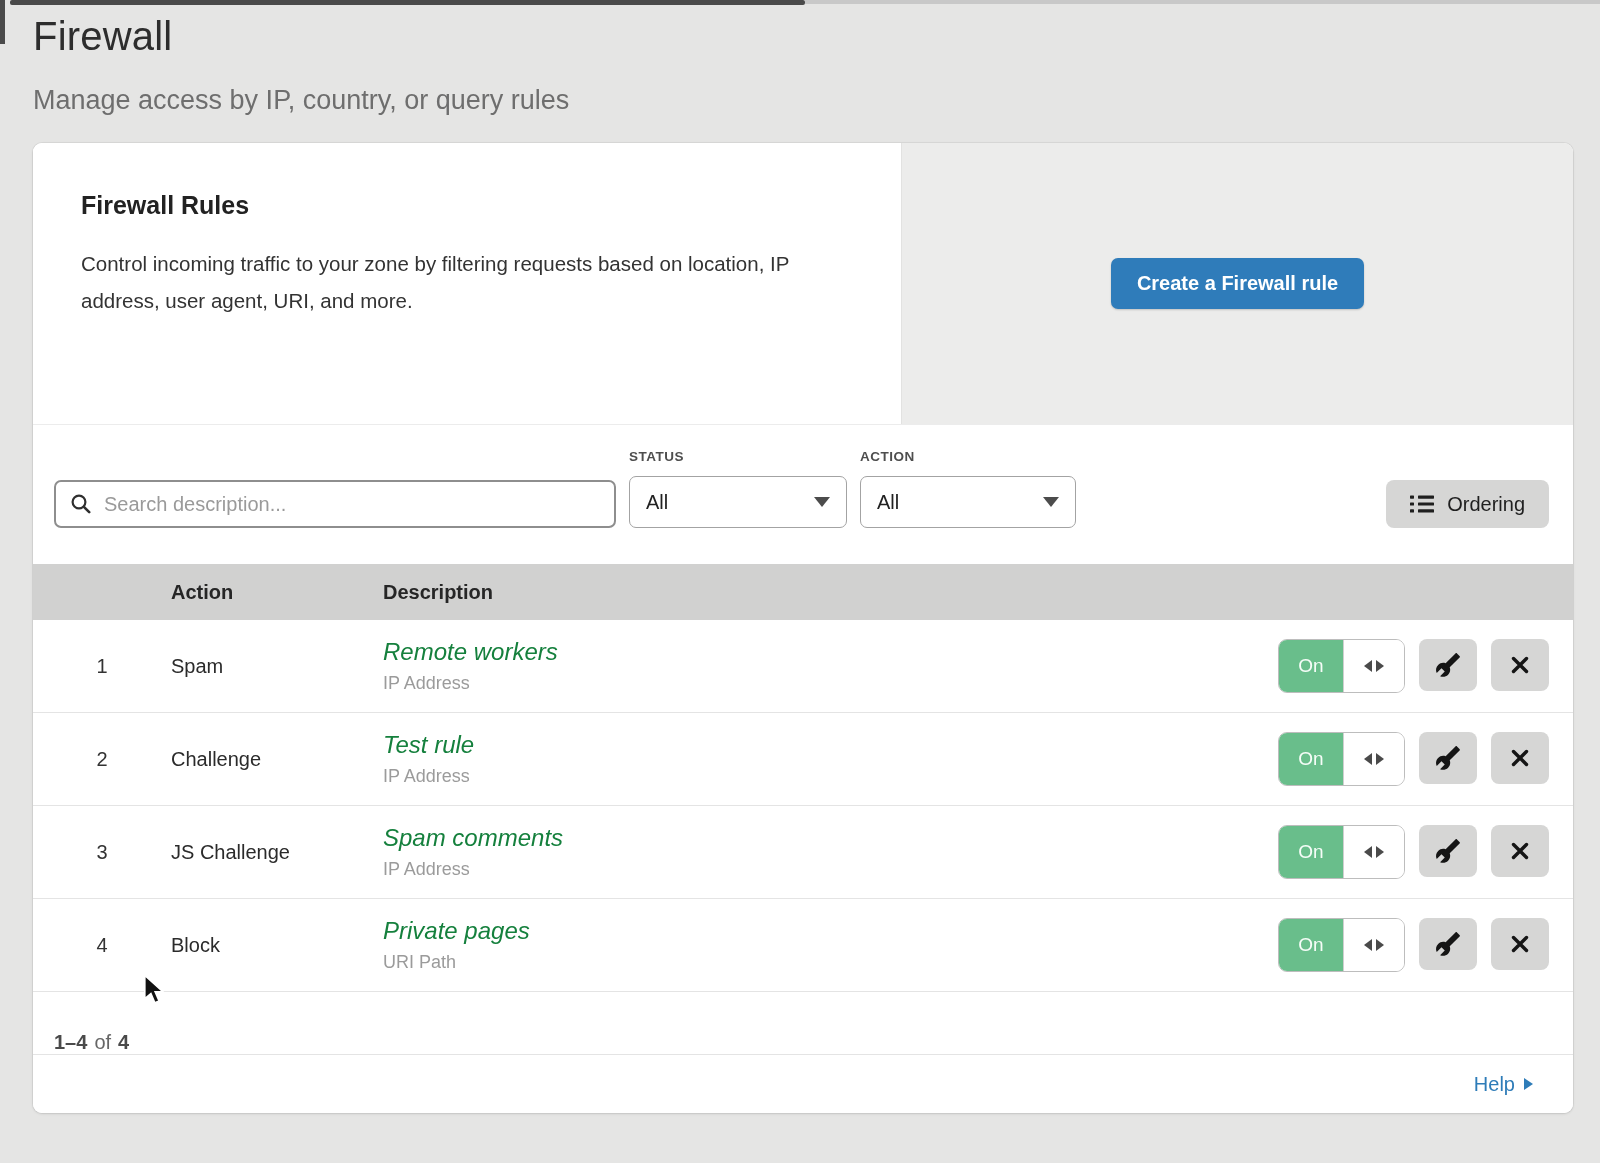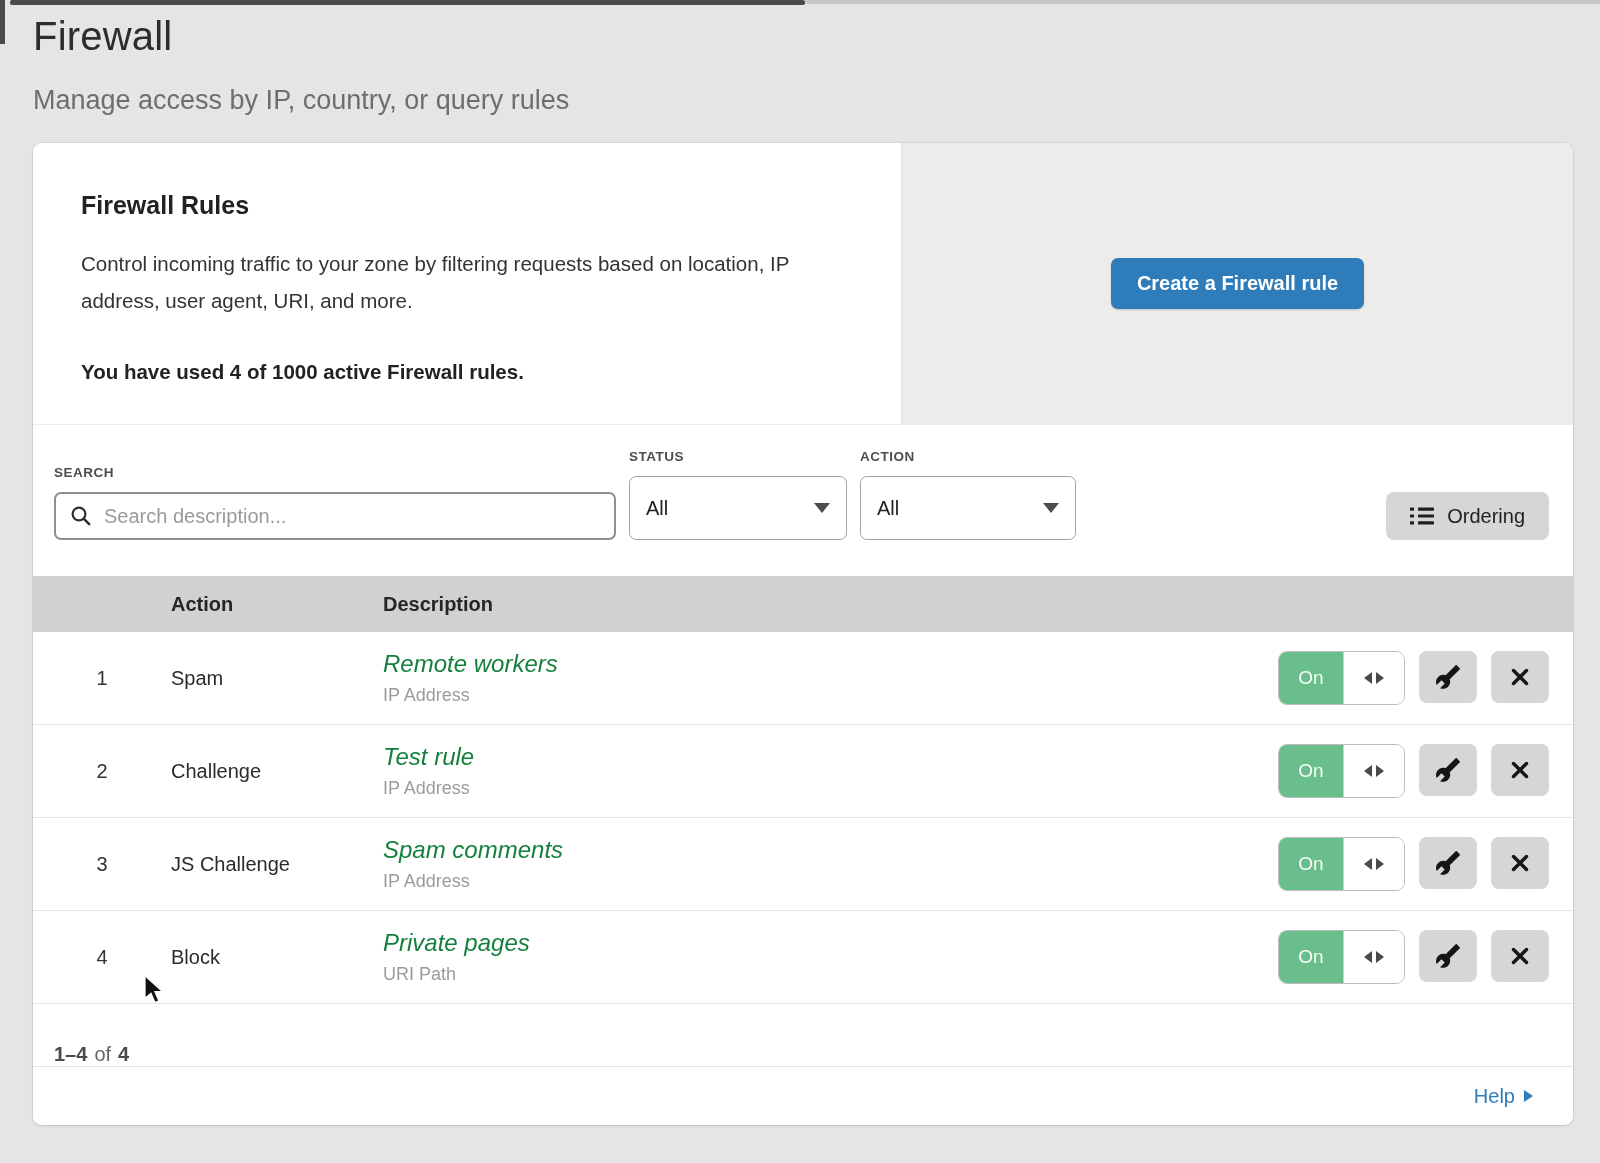--- a/index.html
+++ b/index.html
@@ -45,21 +45,21 @@
     width:562px;height:48px;box-sizing:border-box;background:#fff;
     border:2px solid #8e8e8e;border-radius:7px;
     display:flex;align-items:center;padding:0 14px;margin-right:13px;
   }
   .search-box input{
     border:none;outline:none;background:transparent;flex:1;margin-left:10px;
     font-family:inherit;font-size:20px;color:#333;
   }
   .search-box input::placeholder{color:#9a9a9a;}
   .select-box{
-    height:64px;box-sizing:border-box;background:#fff;cursor:pointer;
+    height:52px;box-sizing:border-box;background:#fff;cursor:pointer;
     border:1.5px solid #a3a3a3;border-radius:7px;
     display:flex;align-items:center;justify-content:space-between;
     padding:0 16px;margin-right:13px;font-size:20px;color:#222;
   }
   .select-status{width:218px;}
   .select-action{width:216px;}
   .caret-down{width:0;height:0;border-left:8px solid transparent;border-right:8px solid transparent;border-top:10px solid #4c4c4c;}
   .ordering-btn{
     margin-left:auto;height:48px;background:#d6d6d5;border:none;border-radius:8px;
     display:flex;align-items:center;gap:13px;padding:0 24px;cursor:pointer;
@@ -107,30 +107,28 @@
   <h1 class="page-title">Firewall</h1>
   <div class="page-subtitle">Manage access by IP, country, or query rules</div>
 </header>
 
 <section class="card">
 
   <div class="card-top">
     <div class="card-top-left">
       <h2 class="panel-heading">Firewall Rules</h2>
       <p class="panel-desc">Control incoming traffic to your zone by filtering requests based on location, IP address, user agent, URI, and more.</p>
-      <p class="panel-usage">You have used 4 of 1000 active Firewall rules.</p>
     </div>
     <div class="card-top-right">
       <button class="create-btn">Create a Firewall rule</button>
     </div>
   </div>
 
   <div class="filters">
     <div class="filter-group">
-      <span class="filter-label">SEARCH</span>
       <div class="search-box">
         <span style="display:flex;">
           <svg width="22" height="22" viewBox="0 0 22 22" fill="none">
             <circle cx="9" cy="9" r="6.4" stroke="#2f2f2f" stroke-width="2.2"></circle>
             <line x1="13.9" y1="13.9" x2="19.2" y2="19.2" stroke="#2f2f2f" stroke-width="2.6" stroke-linecap="round"></line>
           </svg>
         </span>
         <input type="text" placeholder="Search description..." style="">
       </div>
     </div>

